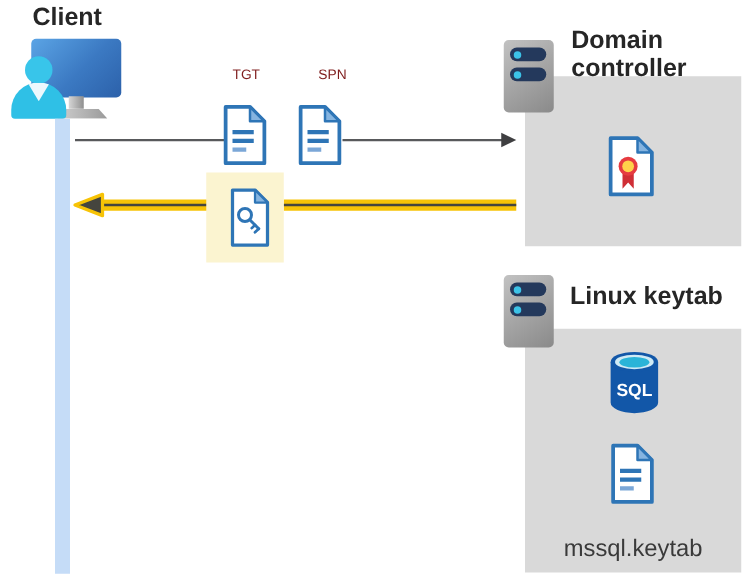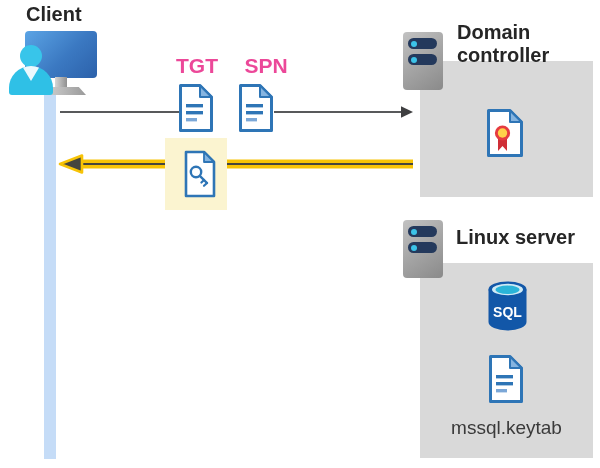--- a/index.html
+++ b/index.html
@@ -8,22 +8,22 @@
     width: 600px;
     height: 468px;
     background: #ffffff;
     overflow: hidden;
     font-family: "Liberation Sans", "DejaVu Sans", sans-serif;
   }
   .abs { position: absolute; }
 
   
   .h-label { font-weight: bold; font-size: 20px; color: #262626; line-height: 23px; }
-  .t-label { font-size: 21px; color: #ec4899; text-align: center; font-weight: bold; }
-  .file-label { font-size: 19px; color: #3a3a3a; text-align: center; }
+  .t-label { font-size: 11px; color: #7f1d1d; text-align: center; }
+  .file-label { font-size: 19px; color: #3a3a3a; text-align: center; margin-top: 12px; }
 
   
   .monitor {
     left: 25px; top: 31px; width: 72px; height: 47px;
     border-radius: 4px;
     background: linear-gradient(135deg, #5ba4e5 0%, #3b79c2 55%, #2c61aa 100%);
   }
   .stand-neck {
     left: 55px; top: 77px; width: 12px; height: 10px;
     background: linear-gradient(to right, #d6d6d6, #8f8f8f);
@@ -155,21 +155,21 @@
   </div>
 
   <svg class="abs" style="left:486px; top:108px;" width="38" height="50" viewBox="0 0 38 50">
     <path d="M2.5 2.5 H24 L35.5 14 V47.5 H2.5 Z" fill="#ffffff" stroke="#2e75b6" stroke-width="3" stroke-linejoin="round"></path>
     <path d="M24 2.5 V14 H35.5 Z" fill="#85b4e0" stroke="#2e75b6" stroke-width="2" stroke-linejoin="round"></path>
     <polygon points="12,30 21,30 21,43 16.5,38 12,43" fill="#cf2e36"></polygon>
     <circle cx="16.5" cy="25" r="7.6" fill="#e63b40"></circle>
     <circle cx="16.5" cy="25" r="4.7" fill="#ffd24a"></circle>
   </svg>
 
-  <div class="abs h-label" style="left:456px; top:226px;">Linux server</div>
+  <div class="abs h-label" style="left:456px; top:226px;">Linux keytab</div>
   <div class="abs server-icon" style="left:403px; top:220px;">
     <div class="server-slot">
         <span class="server-dot"></span>
       </div>
     <div class="server-slot">
         <span class="server-dot"></span>
       </div>
   </div>
 
   <svg class="abs" style="left:487px; top:280px;" width="41" height="52" viewBox="0 0 41 52">

